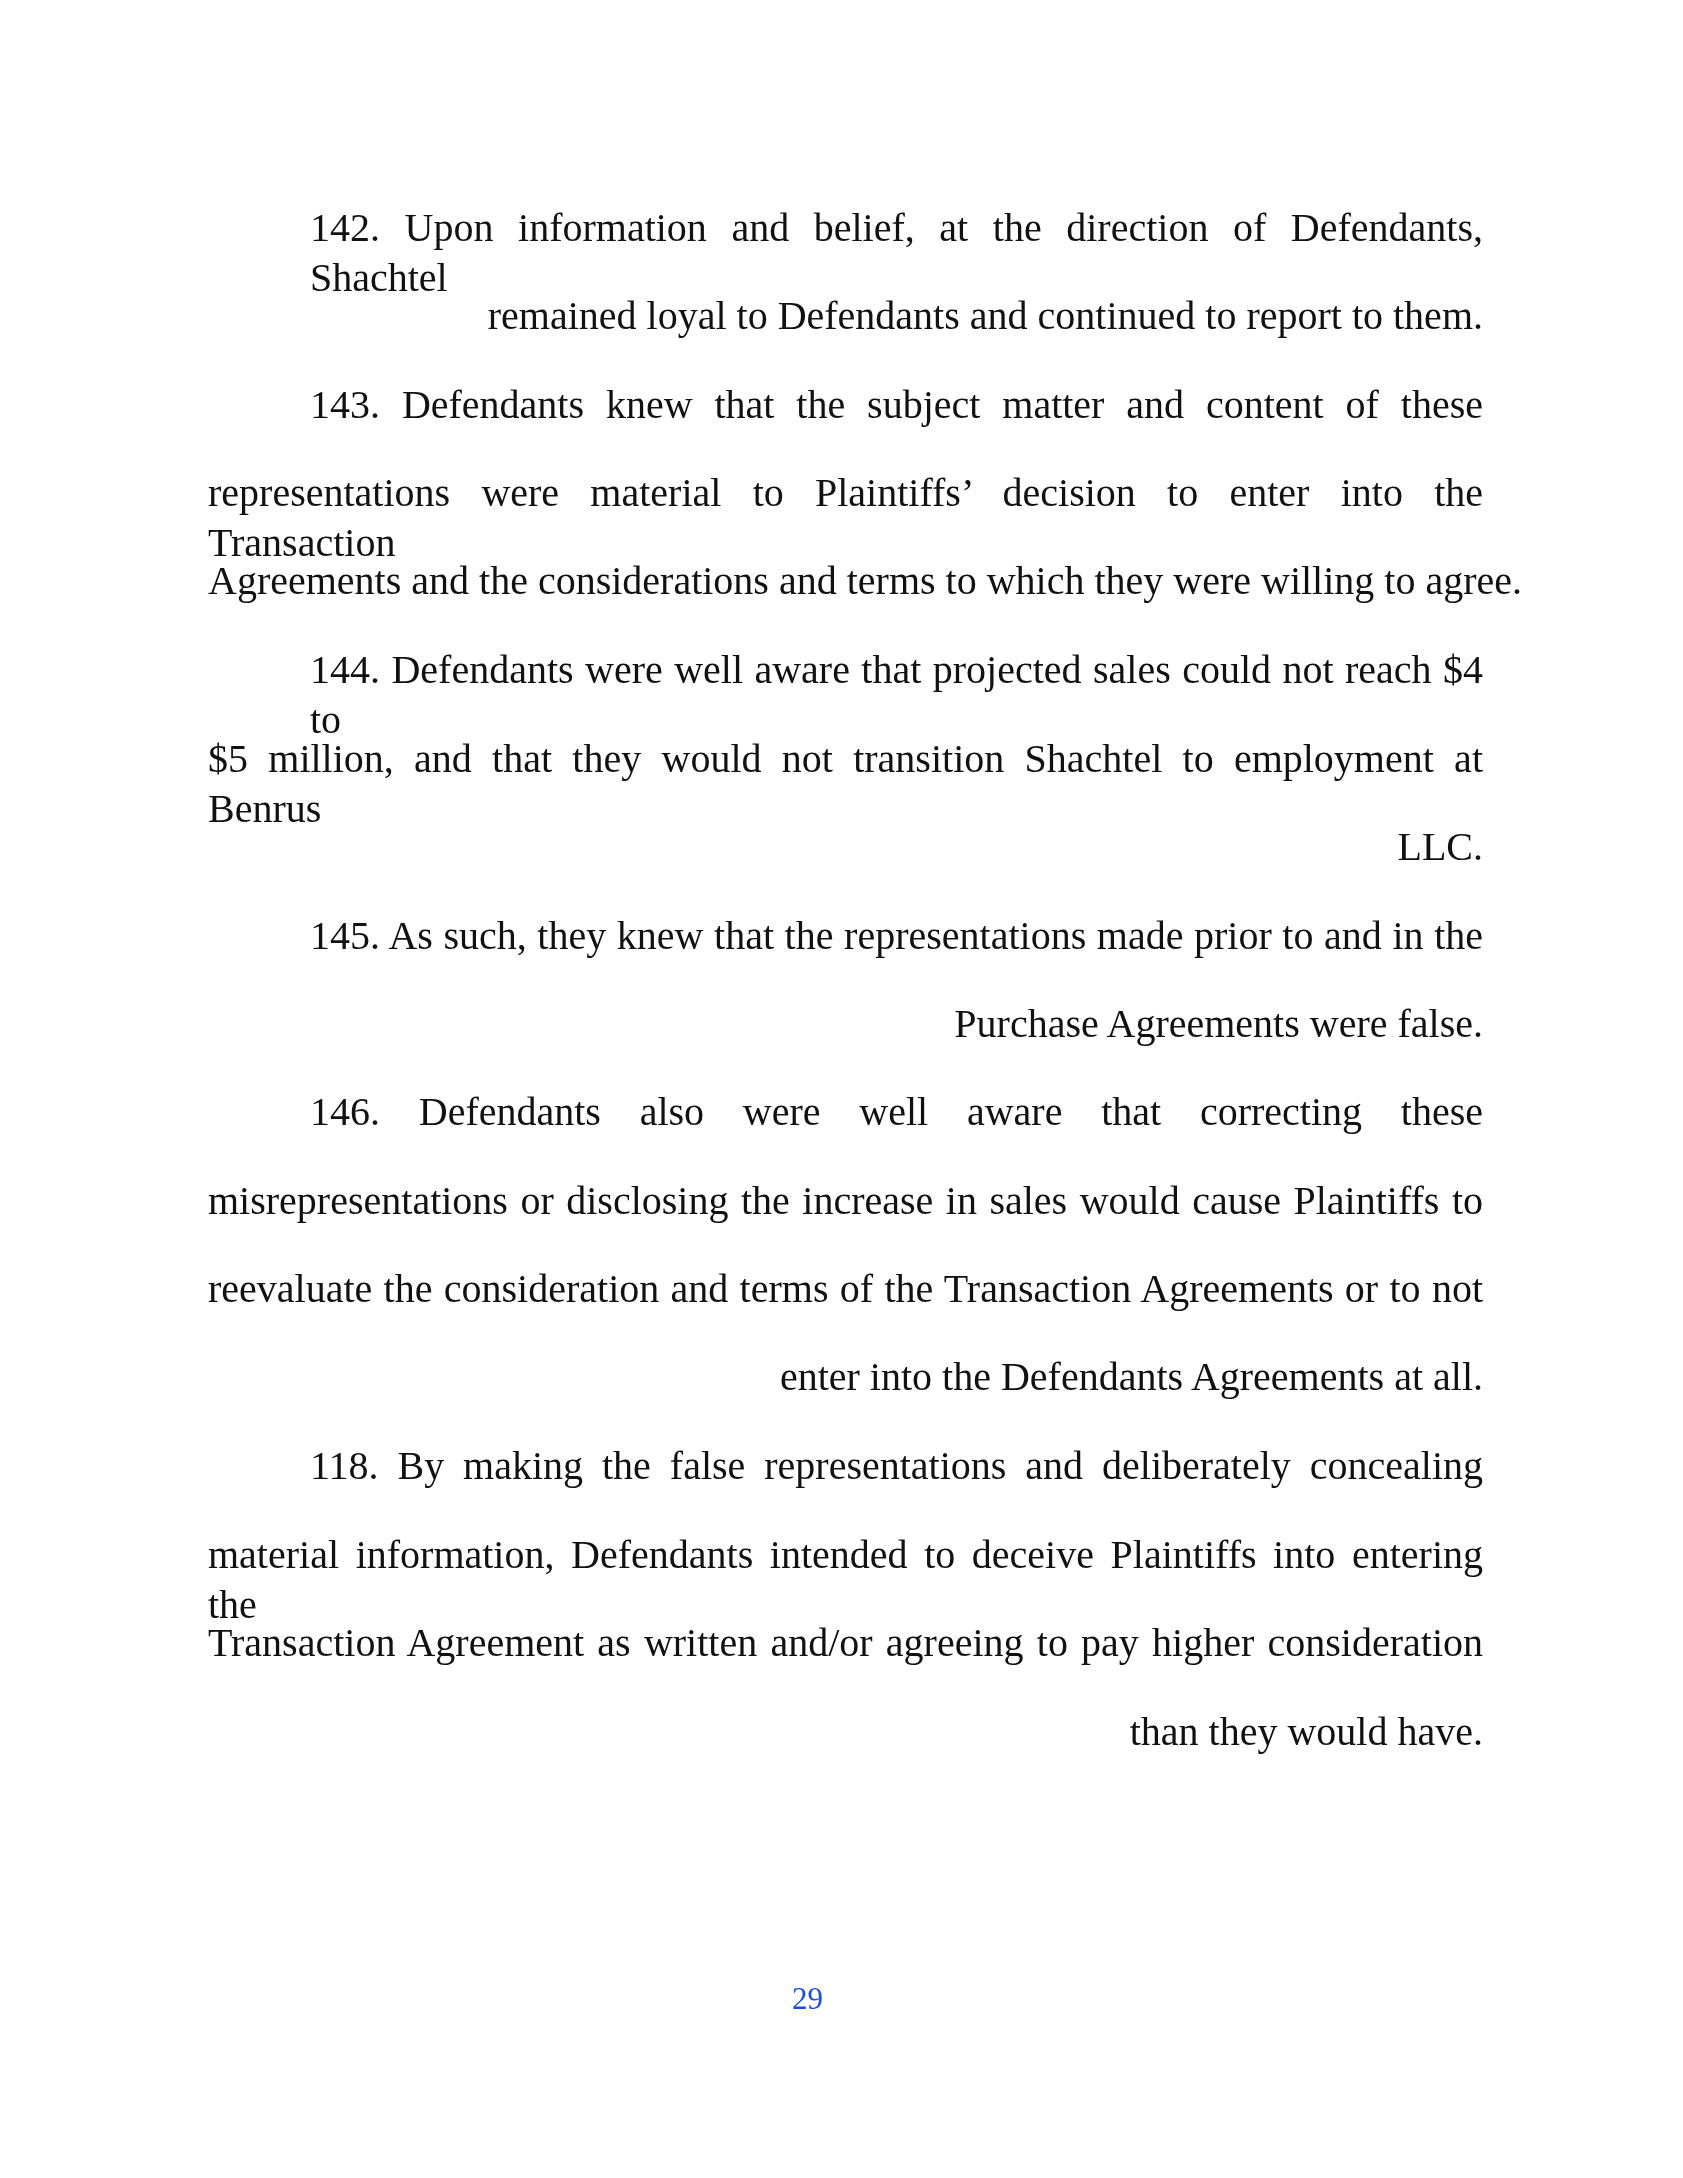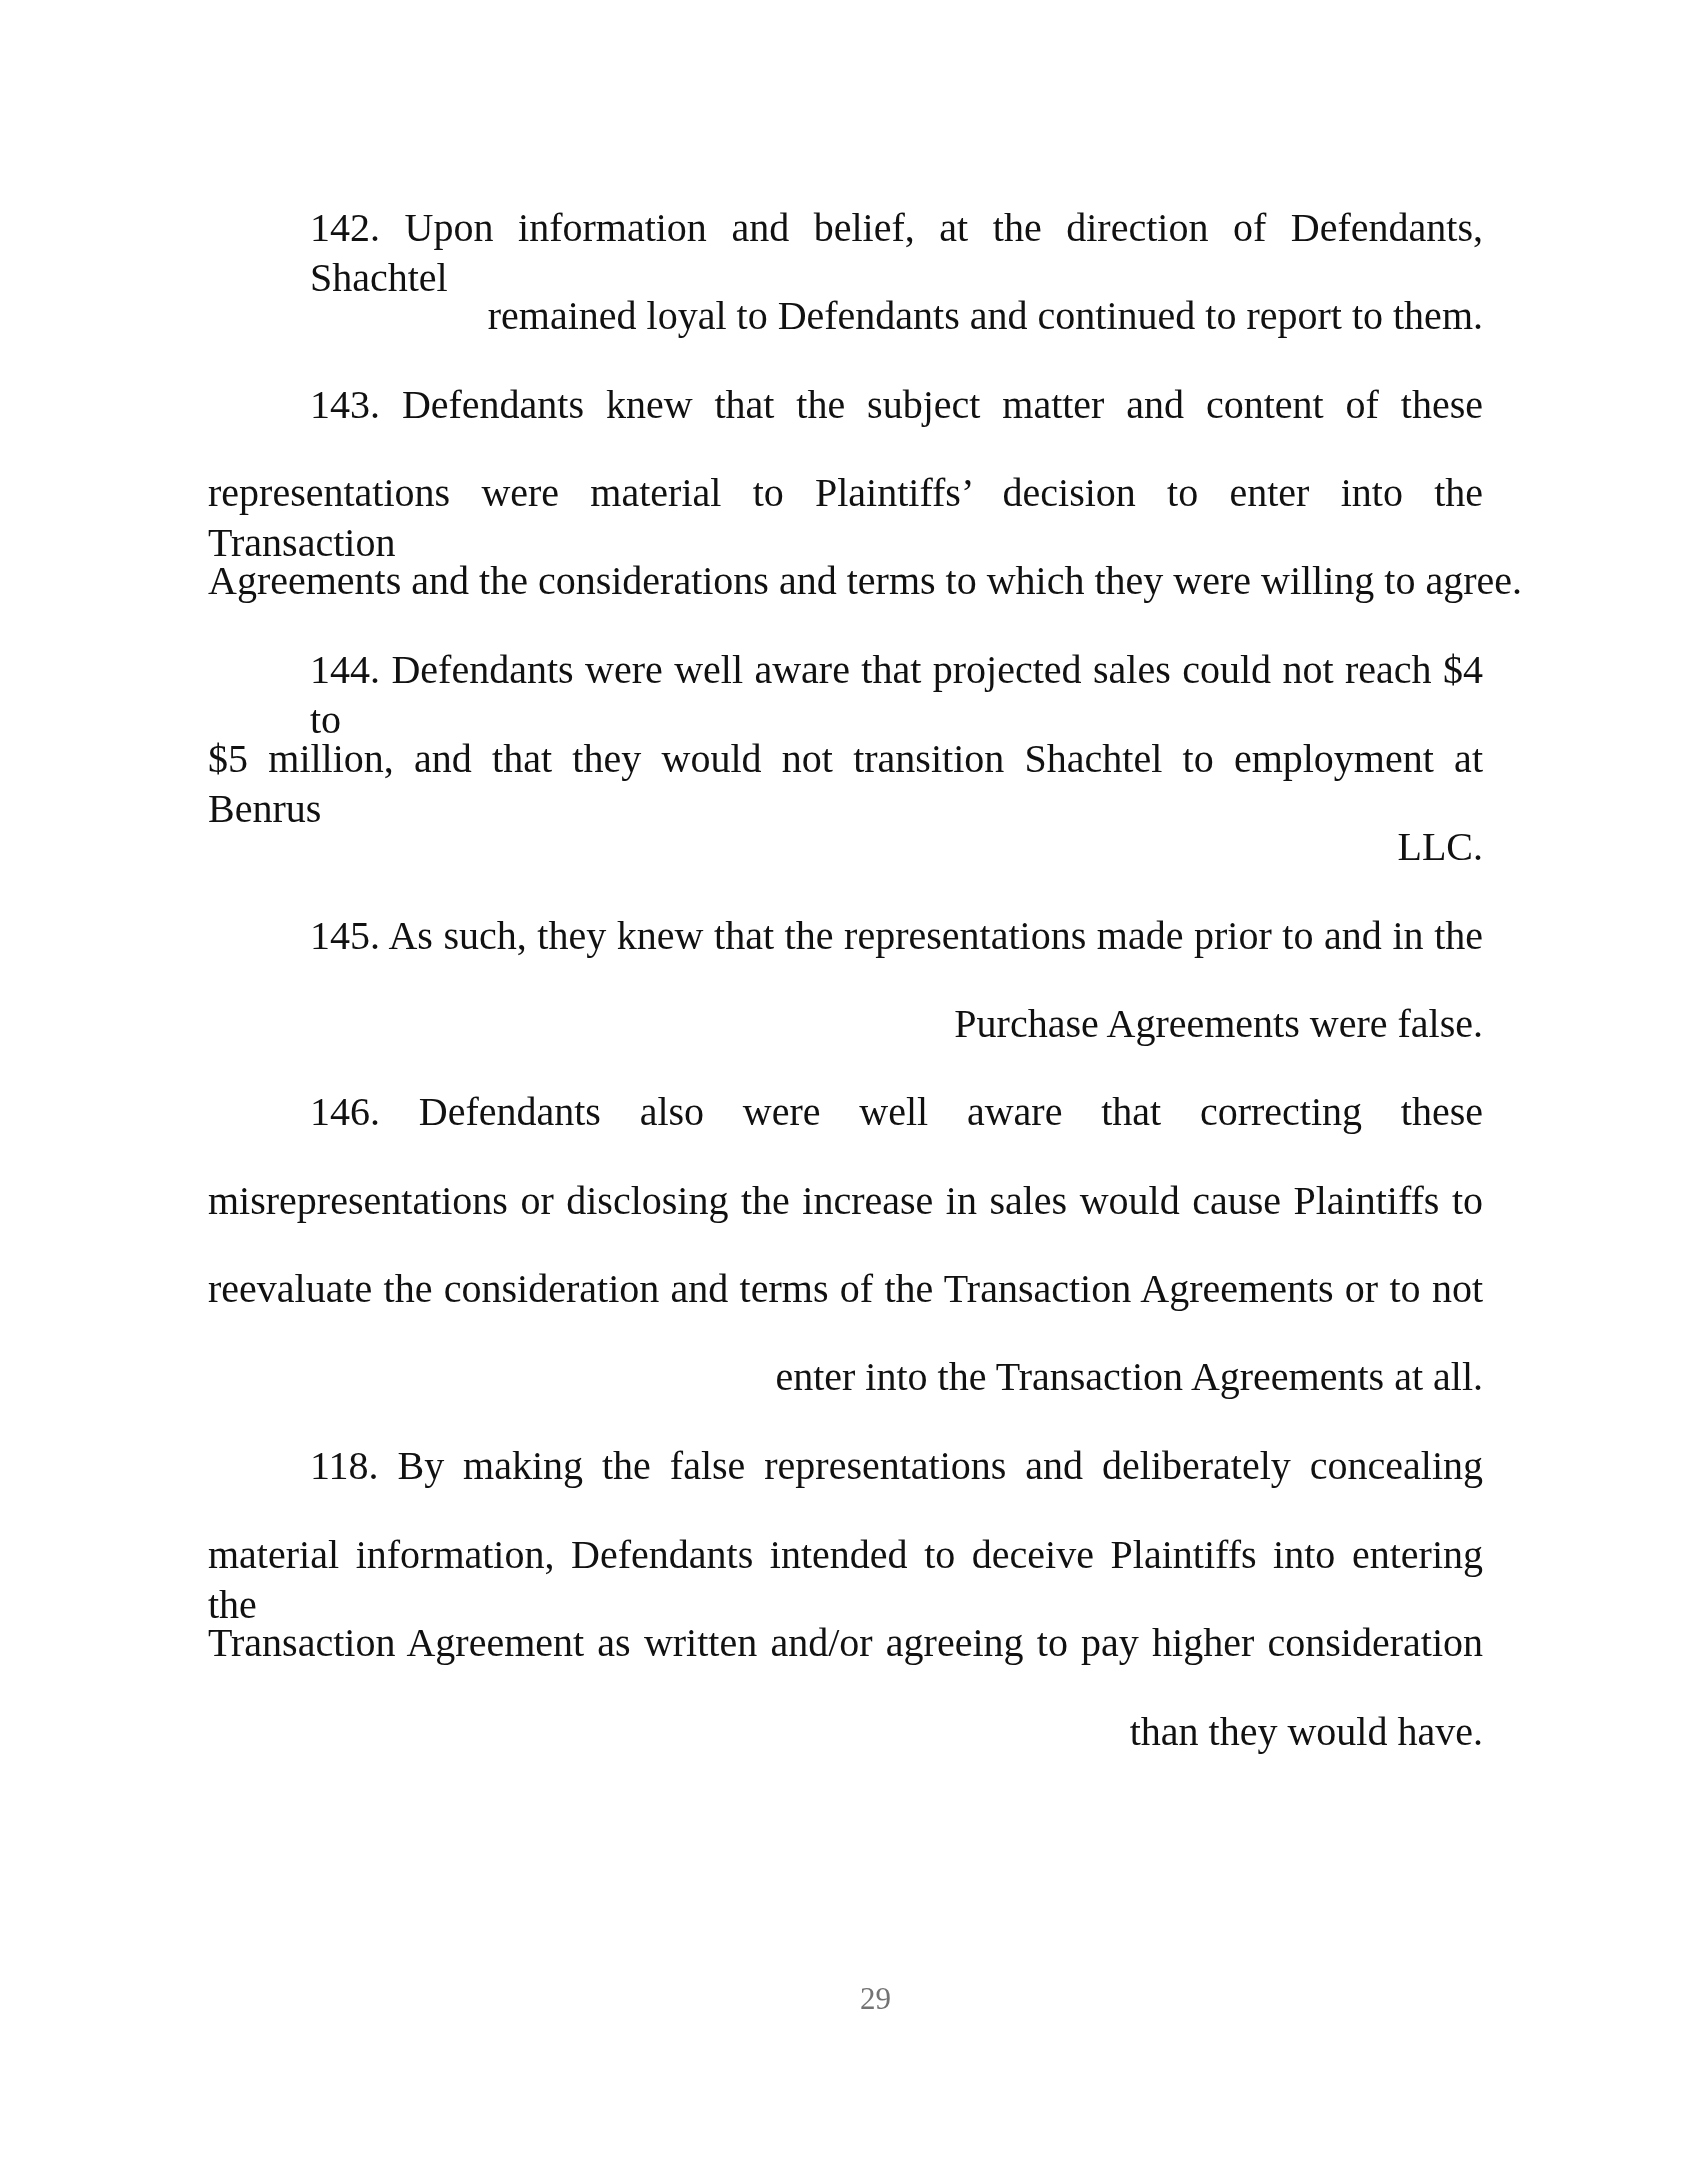--- a/index.html
+++ b/index.html
@@ -17,25 +17,25 @@
     white-space: nowrap;
     text-align: right;
   }
   .line.justify { text-align: justify; text-align-last: justify; white-space: normal; }
   .line.indent { left: 310px; width: 1173px; }
   .page-number {
     position: absolute;
     left: 792px;
     width: 99px;
     top: 1979px;
-    text-align: right;
+    text-align: left;
     font-family: "Liberation Serif", "DejaVu Serif", serif;
     font-size: 31px;
     line-height: 40px;
-    color: #737373;
+    color: #1d4ed8;
   }
 </style>
 </head>
 <body>
 
 <div class="page">
   <div>
     <div class="line indent justify" style="top:203px">142.  Upon information and belief, at the direction of Defendants, Shachtel</div>
     <div class="line" style="top:291px">remained loyal to Defendants and continued to report to them.</div>
   </div>
@@ -50,21 +50,21 @@
     <div class="line" style="top:822px">LLC.</div>
   </div>
   <div>
     <div class="line indent justify" style="top:911px">145.  As such, they knew that the representations made prior to and in the</div>
     <div class="line" style="top:999px">Purchase Agreements were false.</div>
   </div>
   <div>
     <div class="line indent justify" style="top:1087px">146. Defendants also were well aware that correcting these</div>
     <div class="line justify" style="top:1176px">misrepresentations or disclosing the increase in sales would cause Plaintiffs to</div>
     <div class="line justify" style="top:1264px">reevaluate the consideration and terms of the Transaction Agreements or to not</div>
-    <div class="line" style="top:1352px">enter into the Transaction Agreements at all.</div>
+    <div class="line" style="top:1352px">enter into the Defendants Agreements at all.</div>
   </div>
   <div>
     <div class="line indent justify" style="top:1441px">118. By making the false representations and deliberately concealing</div>
     <div class="line justify" style="top:1530px">material information, Defendants intended to deceive Plaintiffs into entering the</div>
     <div class="line justify" style="top:1618px">Transaction Agreement as written and/or agreeing to pay higher consideration</div>
     <div class="line" style="top:1707px">than they would have.</div>
   </div>
 
   <div class="page-number">29</div>
 </div>

